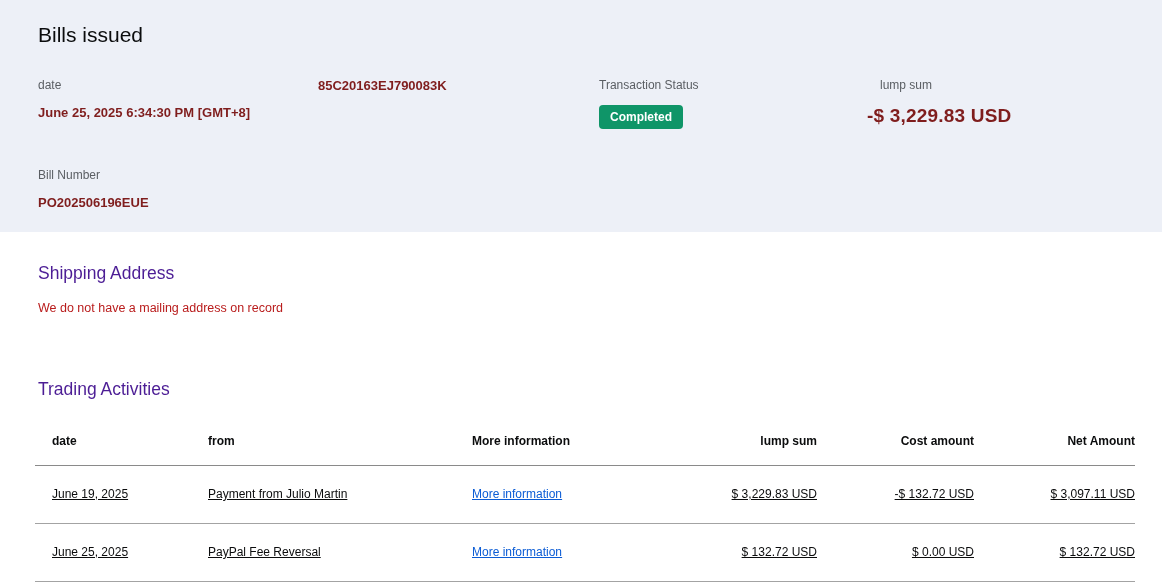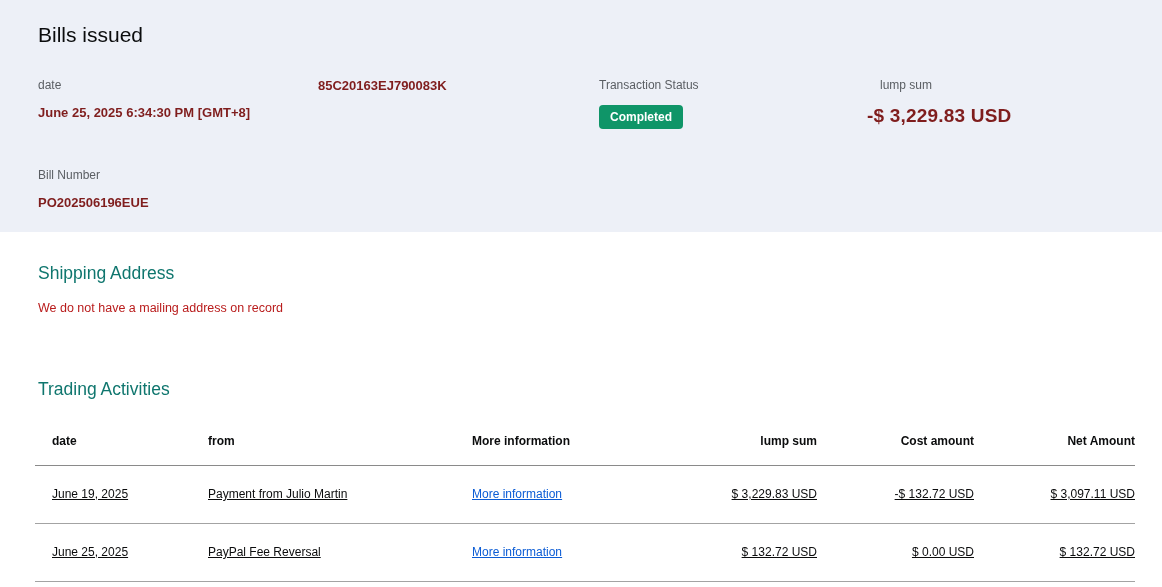--- a/index.html
+++ b/index.html
@@ -60,21 +60,21 @@
     border-radius: 4px;
   }
 
   
   .content { padding: 0 38px; }
   .section-heading {
     margin: 0;
     font-size: 17.5px;
     line-height: 22px;
     font-weight: 500;
-    color: #0f766e;
+    color: #4c1d95;
   }
   .shipping-heading { margin-top: 30px; }
   .shipping-message {
     margin-top: 17px;
     font-size: 12.5px;
     line-height: 15px;
     color: #b91c1c;
   }
   .trading-heading { margin-top: 62px; }
 

